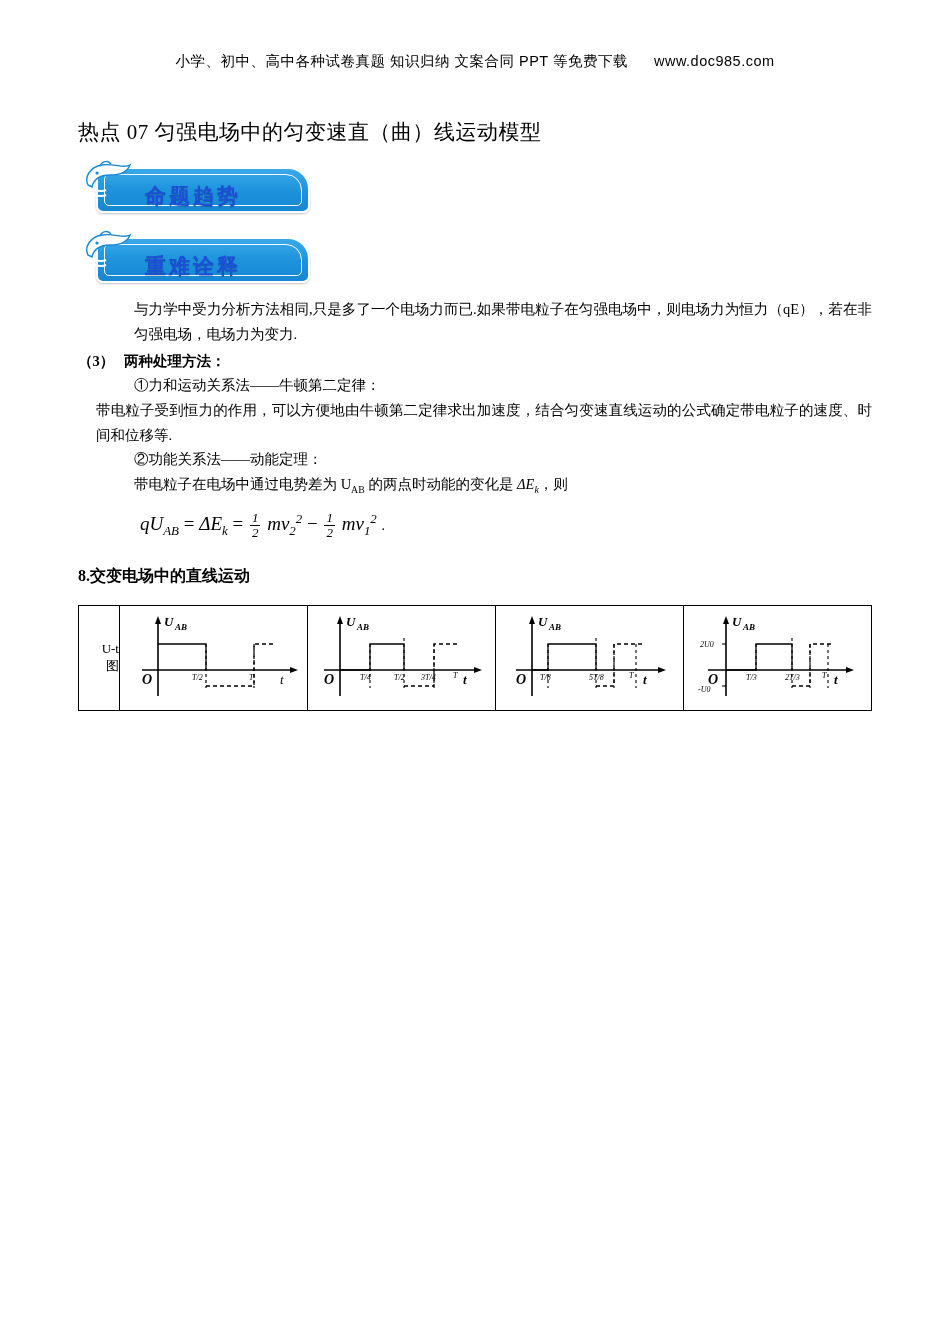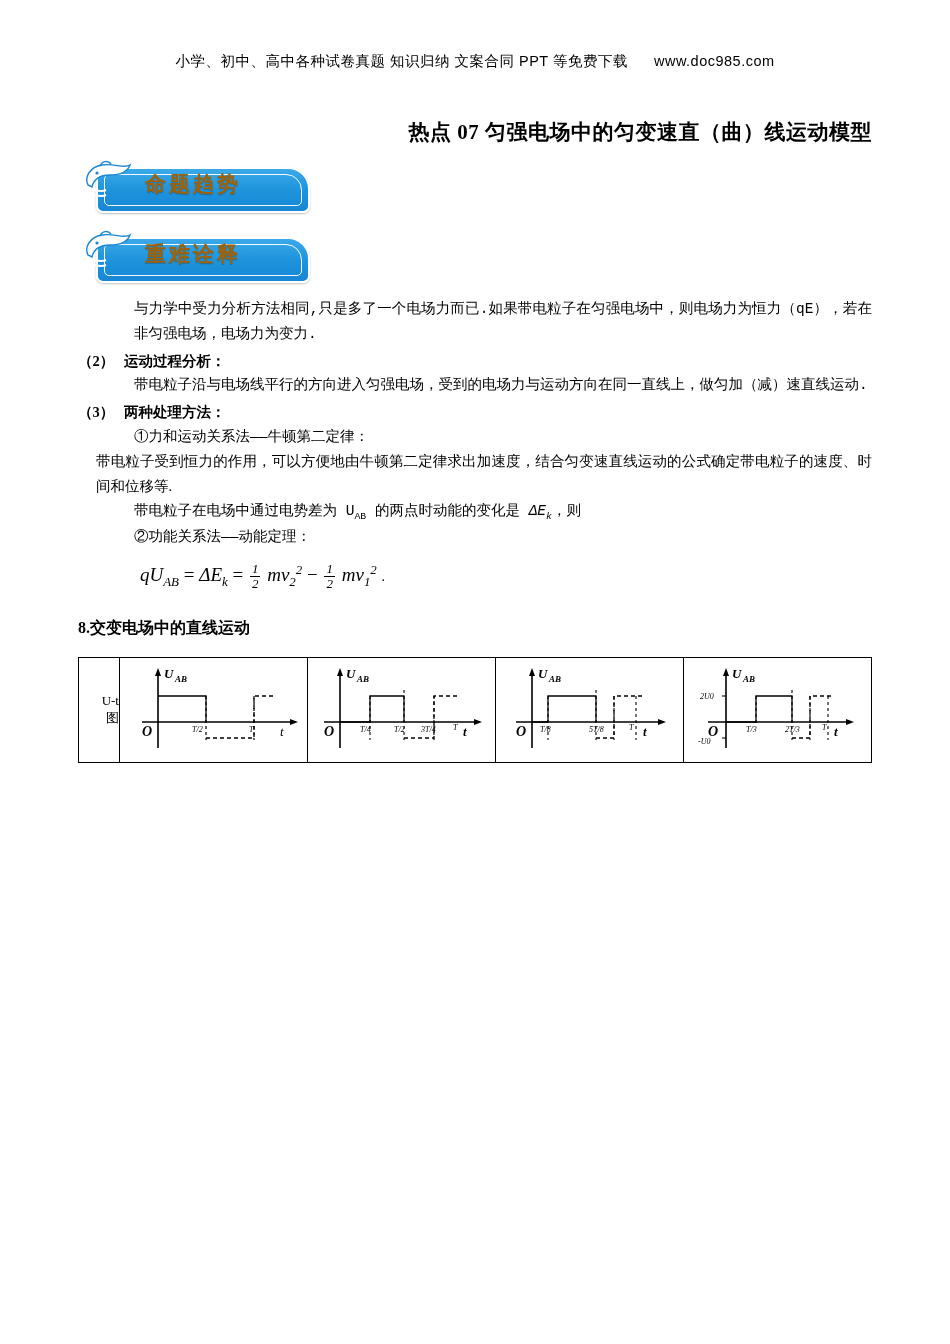--- a/index.html
+++ b/index.html
@@ -27,23 +27,23 @@
     font-size: 14.5px;
     color: #000;
     padding-top: 52px;
     letter-spacing: 0.5px;
     font-family: "Liberation Sans", sans-serif;
   }
   .header-note .url {
     margin-left: 26px;
   }
   h1.doc-title {
-    text-align: right;
+    text-align: left;
     font-size: 21px;
-    font-weight: bold;
+    font-weight: normal;
     margin: 46px 0 0 0;
     line-height: 1.45;
     letter-spacing: 0.5px;
   }
 
   
   .banner {
     position: relative;
     width: 230px;
     height: 50px;
@@ -65,27 +65,27 @@
     left: 6px;
     top: 5px;
     right: 6px;
     bottom: 5px;
     border: 1.5px solid rgba(255,255,255,0.95);
     border-radius: 5px 16px 5px 5px;
   }
   .banner .label {
     position: absolute;
     left: 0;
-    top: 0;
+    top: 12px;
     width: 100%;
     height: 100%;
     display: flex;
     align-items: center;
     justify-content: center;
-    color: #a16207;
+    color: #1d4ed8;
     font-size: 21px;
     font-weight: bold;
     letter-spacing: 3px;
     font-family: "Liberation Sans", sans-serif;
     text-shadow: 0 1px 1px rgba(0,0,0,0.25);
   }
   .banner .dolphin {
     position: absolute;
     left: 2px;
     top: 0px;
@@ -125,21 +125,20 @@
     font-weight: bold;
     display: inline-block;
     width: 46px;
   }
   .block .item-head-label {
     font-weight: bold;
   }
   .block .indent {
     margin-left: 56px;
     text-align: justify;
-    font-family: Liberation Mono, monospace;
   }
   .block .noindent {
     margin-left: 18px;
   }
 
   .formula {
     margin: 12px 0 0 62px;
     font-family: "Liberation Serif", serif;
     font-size: 19px;
     font-style: italic;
@@ -229,32 +228,30 @@
     <div class="label">重难诠释</div>
   </div>
 
 
 
   <div class="block">
     <div class="indent">与力学中受力分析方法相同,只是多了一个电场力而已.如果带电粒子在匀强电场中，则电场力为恒力（qE），若在非匀强电场，电场力为变力.</div>
   </div>
 
   <div class="block" style="margin-top:2px">
-    <div><span class="item-head">（2）</span><span class="item-head-label">运动过程分析：</span></div>
-    <div class="indent">带电粒子沿与电场线平行的方向进入匀强电场，受到的电场力与运动方向在同一直线上，做匀加（减）速直线运动.</div>
   </div>
 
   <div class="block" style="margin-top:2px">
     <div><span class="item-head">（3）</span><span class="item-head-label">两种处理方法：</span></div>
     <div class="indent">①力和运动关系法——牛顿第二定律：</div>
     <div class="noindent" style="text-align:justify;">带电粒子受到恒力的作用，可以方便地由牛顿第二定律求出加速度，结合匀变速直线运动的公式确定带电粒子的速度、时间和位移等.</div>
+    <div class="indent">②功能关系法——动能定理：</div>
     <div class="indent">
       带电粒子在电场中通过电势差为 U<sub class="sm">AB</sub> 的两点时动能的变化是&nbsp;<i>ΔE<sub class="sm">k</sub></i>，则
     </div>
-    <div class="indent">②功能关系法——动能定理：</div>
   </div>
 
   <div class="formula">
     <i>qU</i><sub class="sm"><i>AB</i></sub>
     <span style="font-style:normal">=</span>
     <i>ΔE</i><sub class="sm"><i>k</i></sub>
     <span style="font-style:normal">=</span>
     <span class="frac"><span class="num">1</span><span class="den">2</span></span>
     <i>mv</i><sub class="sm">2</sub><sup class="sm">2</sup>
     <span style="font-style:normal">−</span>

